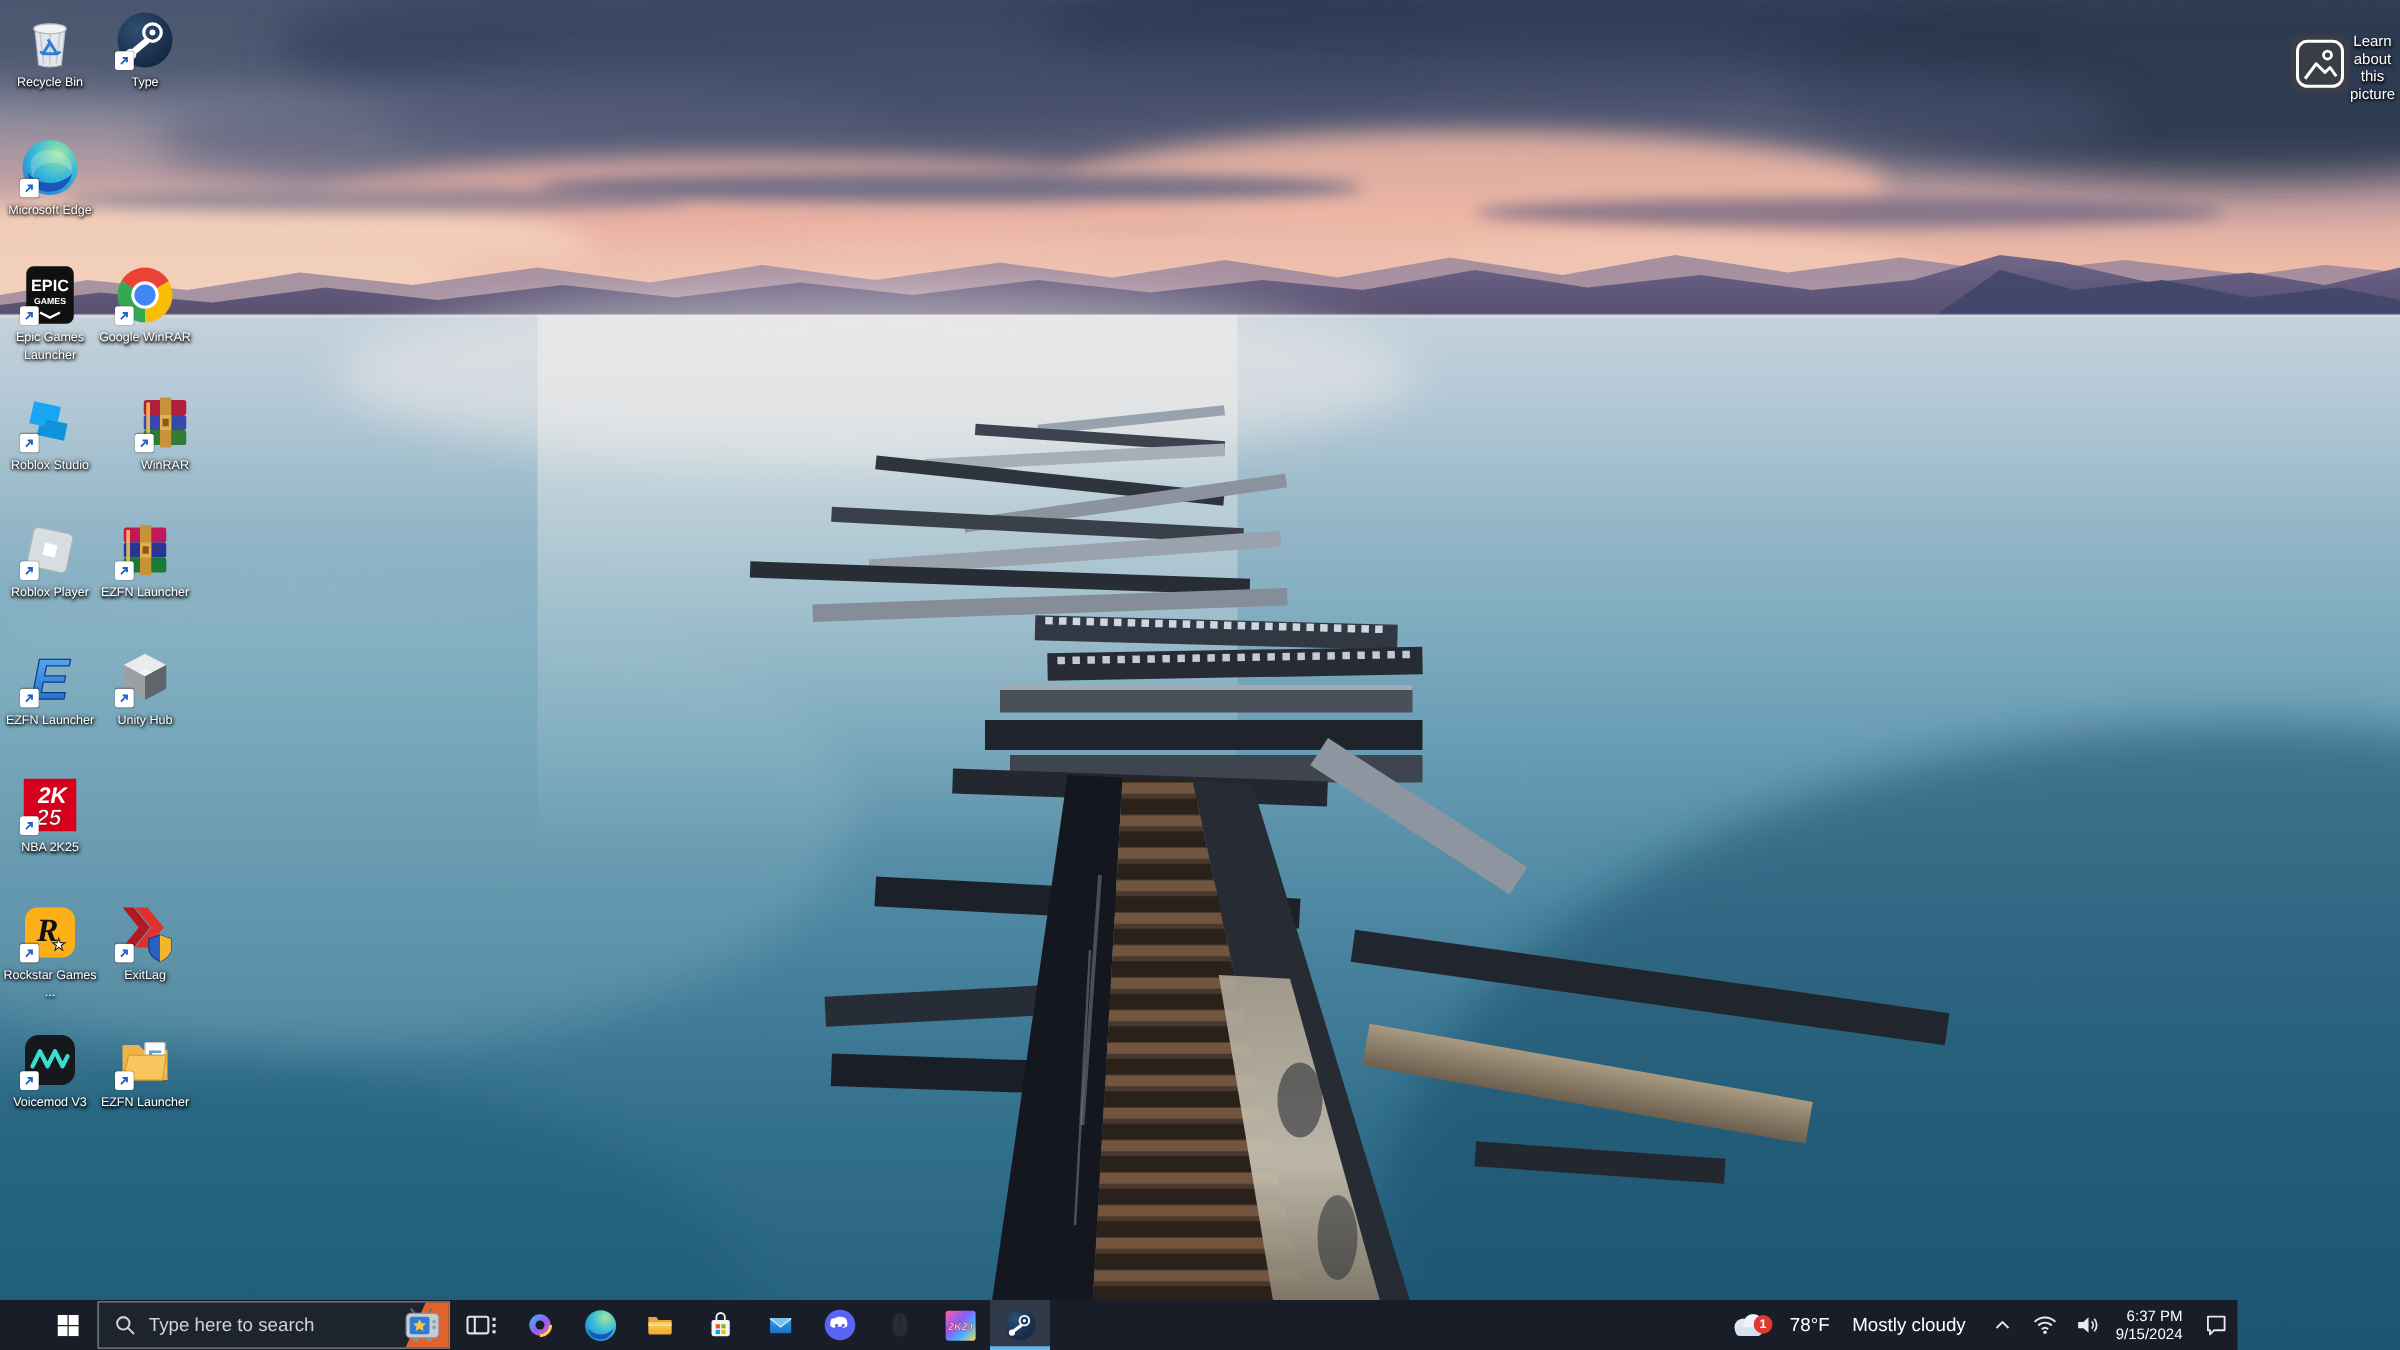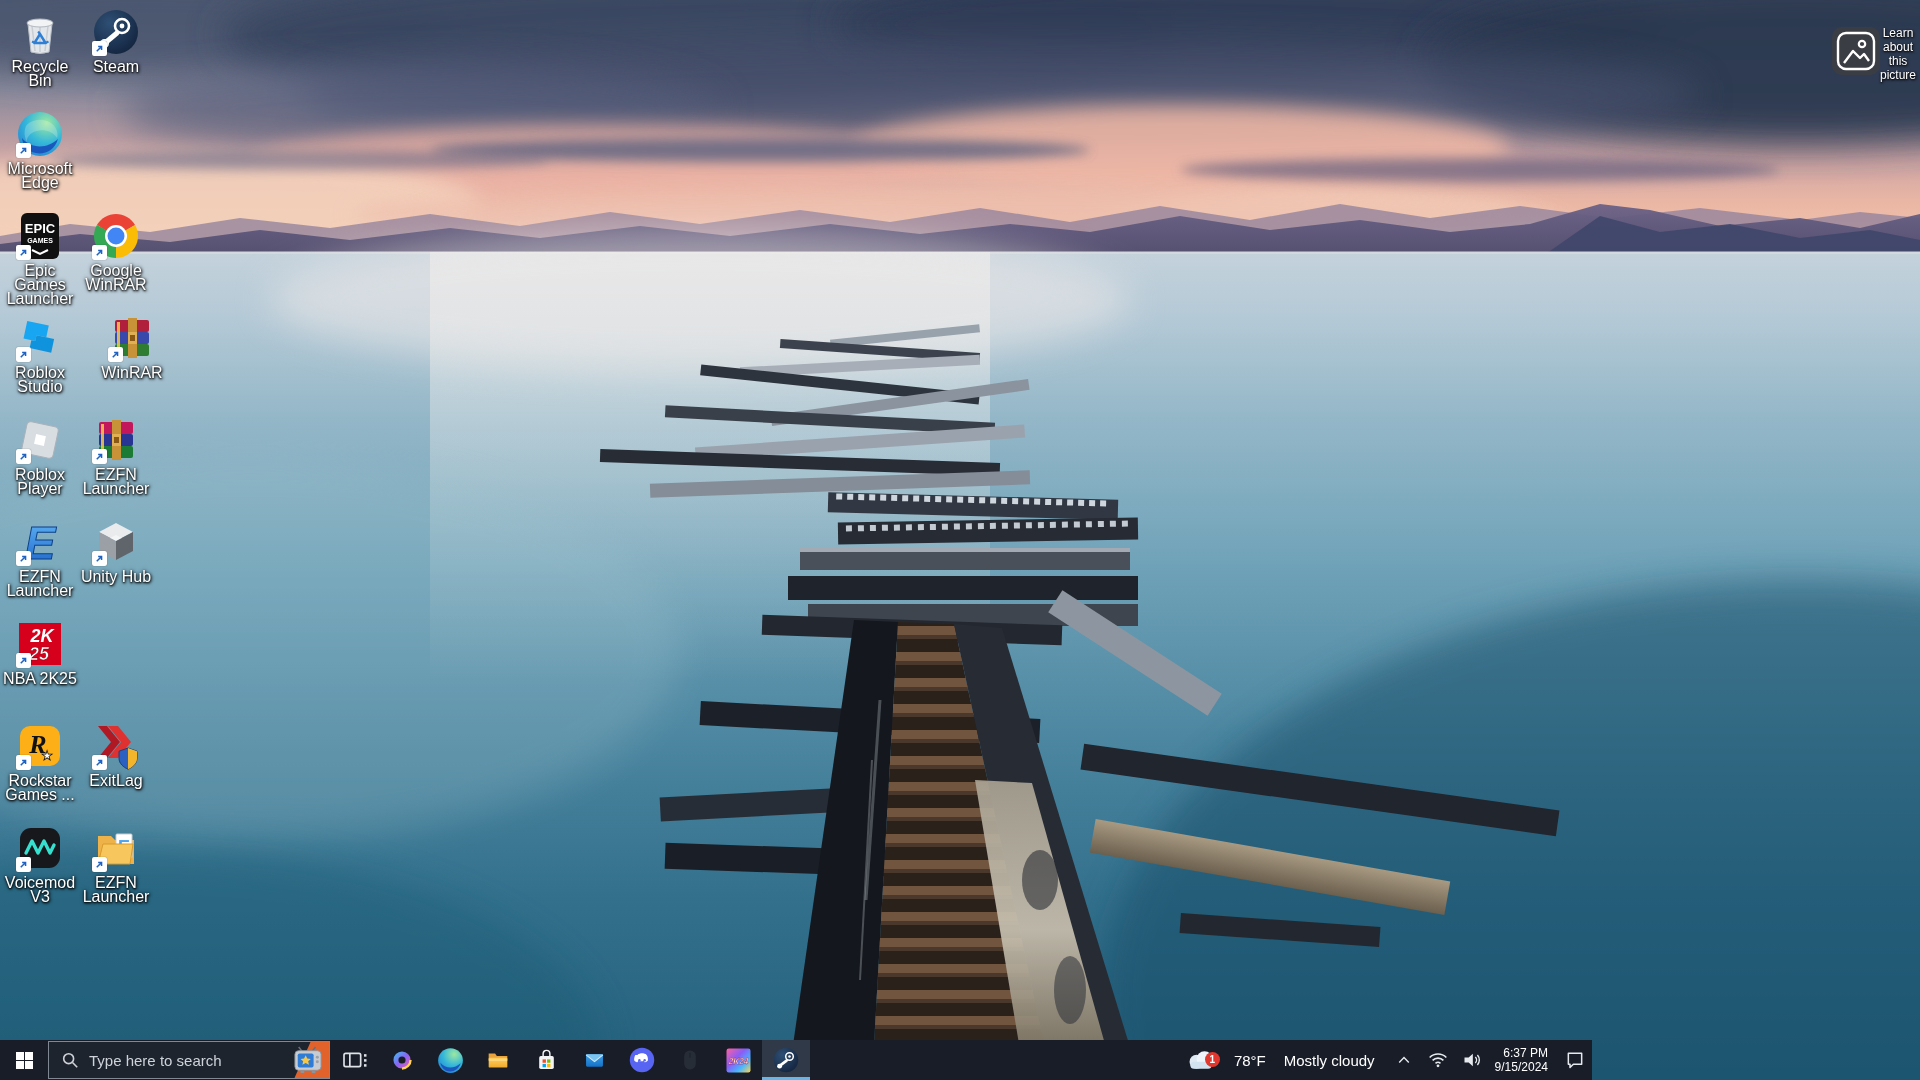--- a/index.html
+++ b/index.html
@@ -2,32 +2,32 @@
 <html><head>
 <meta charset="utf-8">
 <style>
   html,body{margin:0;padding:0;background:#000;}
   #screen{position:relative;width:1920px;height:1080px;overflow:hidden;
           font-family:"Liberation Sans","DejaVu Sans",sans-serif;-webkit-font-smoothing:antialiased;}
   #wp{position:absolute;left:0;top:0;}
   
   .dicon{position:absolute;width:76px;height:100px;display:flex;flex-direction:column;align-items:center;cursor:default;}
   .dicon .ic{position:relative;width:48px;height:48px;flex:0 0 auto;}
-  .dicon .lbl{margin-top:4px;width:80px;text-align:center;font-size:16px;line-height:14px;color:#fff;
+  .dicon .lbl{margin-top:4px;width:80px;text-align:center;font-size:10px;line-height:14px;color:#fff;
      text-shadow:0 1px 2px rgba(0,0,0,.95),1px 1px 3px rgba(0,0,0,.8),0 0 4px rgba(0,0,0,.6);
      word-wrap:break-word;}
   .sc{position:absolute;left:0;bottom:0;width:15px;height:15px;background:#fff;border-radius:2px;
       box-shadow:0 0 1px rgba(0,0,0,.6);display:flex;align-items:center;justify-content:center;}
   
   #learn{position:absolute;left:1832px;top:20px;width:76px;display:flex;flex-direction:row;align-items:center;}
   #learn .box{width:48px;height:48px;border-radius:10px;background:rgba(62,62,66,.82);display:flex;align-items:center;justify-content:center;}
   #learn .lbl{margin-top:6px;width:76px;text-align:center;font-size:12px;line-height:14px;color:#fff;
       text-shadow:0 1px 2px rgba(0,0,0,.95),1px 1px 3px rgba(0,0,0,.8);}
   
-  #taskbar{position:absolute;left:0;bottom:0;width:1592px;height:40px;background:#181d27;display:flex;align-items:center;}
+  #taskbar{position:absolute;left:0;bottom:0;width:1760px;height:40px;background:#181d27;display:flex;align-items:center;padding-left:30px;}
   .tbtn{width:48px;height:40px;display:flex;align-items:center;justify-content:center;position:relative;}
   .tbtn.active{background:rgba(130,160,190,.22);}
   .tbtn.active .underline{position:absolute;left:0;bottom:0;width:100%;height:3px;background:#66b6e8;}
   #searchbox{width:282px;height:38px;margin:0;box-sizing:border-box;border:1px solid #7f8893;background:#1e242e;
      display:flex;align-items:center;position:relative;overflow:hidden;}
   #searchbox .ph{font-size:15px;color:#ced3d9;margin-left:10px;flex:1;}
   #searchbox .ribbon{position:absolute;right:-6px;top:-10px;width:34px;height:70px;background:#e2622b;transform:rotate(24deg);}
   #tray{margin-left:auto;display:flex;align-items:center;height:40px;}
   #weather{display:flex;align-items:center;height:40px;padding:0 12px 0 10px;gap:8px;}
   #weather .wtxt{color:#fff;font-size:15px;white-space:nowrap;margin-left:10px;}
@@ -250,21 +250,21 @@
       <line x1="13" y1="35" x2="25" y2="25" stroke="#fff" stroke-width="5" stroke-linecap="round"></line>
       <circle cx="12.5" cy="35.5" r="4.5" fill="#fff"></circle>
           <circle cx="12.5" cy="35.5" r="1.6" fill="#16283f"></circle>
     </svg>
     <span class="sc">
           <svg width="11" height="11" viewBox="0 0 16 16">
             <path d="M4,12 L11,5 M6,5 H11 V10" stroke="#1e63c4" stroke-width="2.2" fill="none"></path>
           </svg>
         </span>
   </div>
-  <div class="lbl">Steam</div>
+  <div class="lbl">Type</div>
 </div>
 
 <div class="dicon" style="left:2px;top:110px">
   <div class="ic">
     <svg width="48" height="48" viewBox="0 0 48 48">
       <circle cx="24" cy="24" r="22" fill="url(#edgeBody)"></circle>
       <path d="M6,28 C14,38 30,40 42,29 C38,42 26,46 16,42 C9.5,39 6.5,33 6,28 Z" fill="#1649b8" opacity=".85"></path>
       <path d="M10,16 C16,8 32,7 39,17 C42,22 42,26 41,28 C36,20 24,18 16,23 C12,25.5 10.5,29 11,32 C8,27 8,20 10,16 Z" fill="#eaf7ee" opacity=".25"></path>
     </svg>
     <span class="sc">

